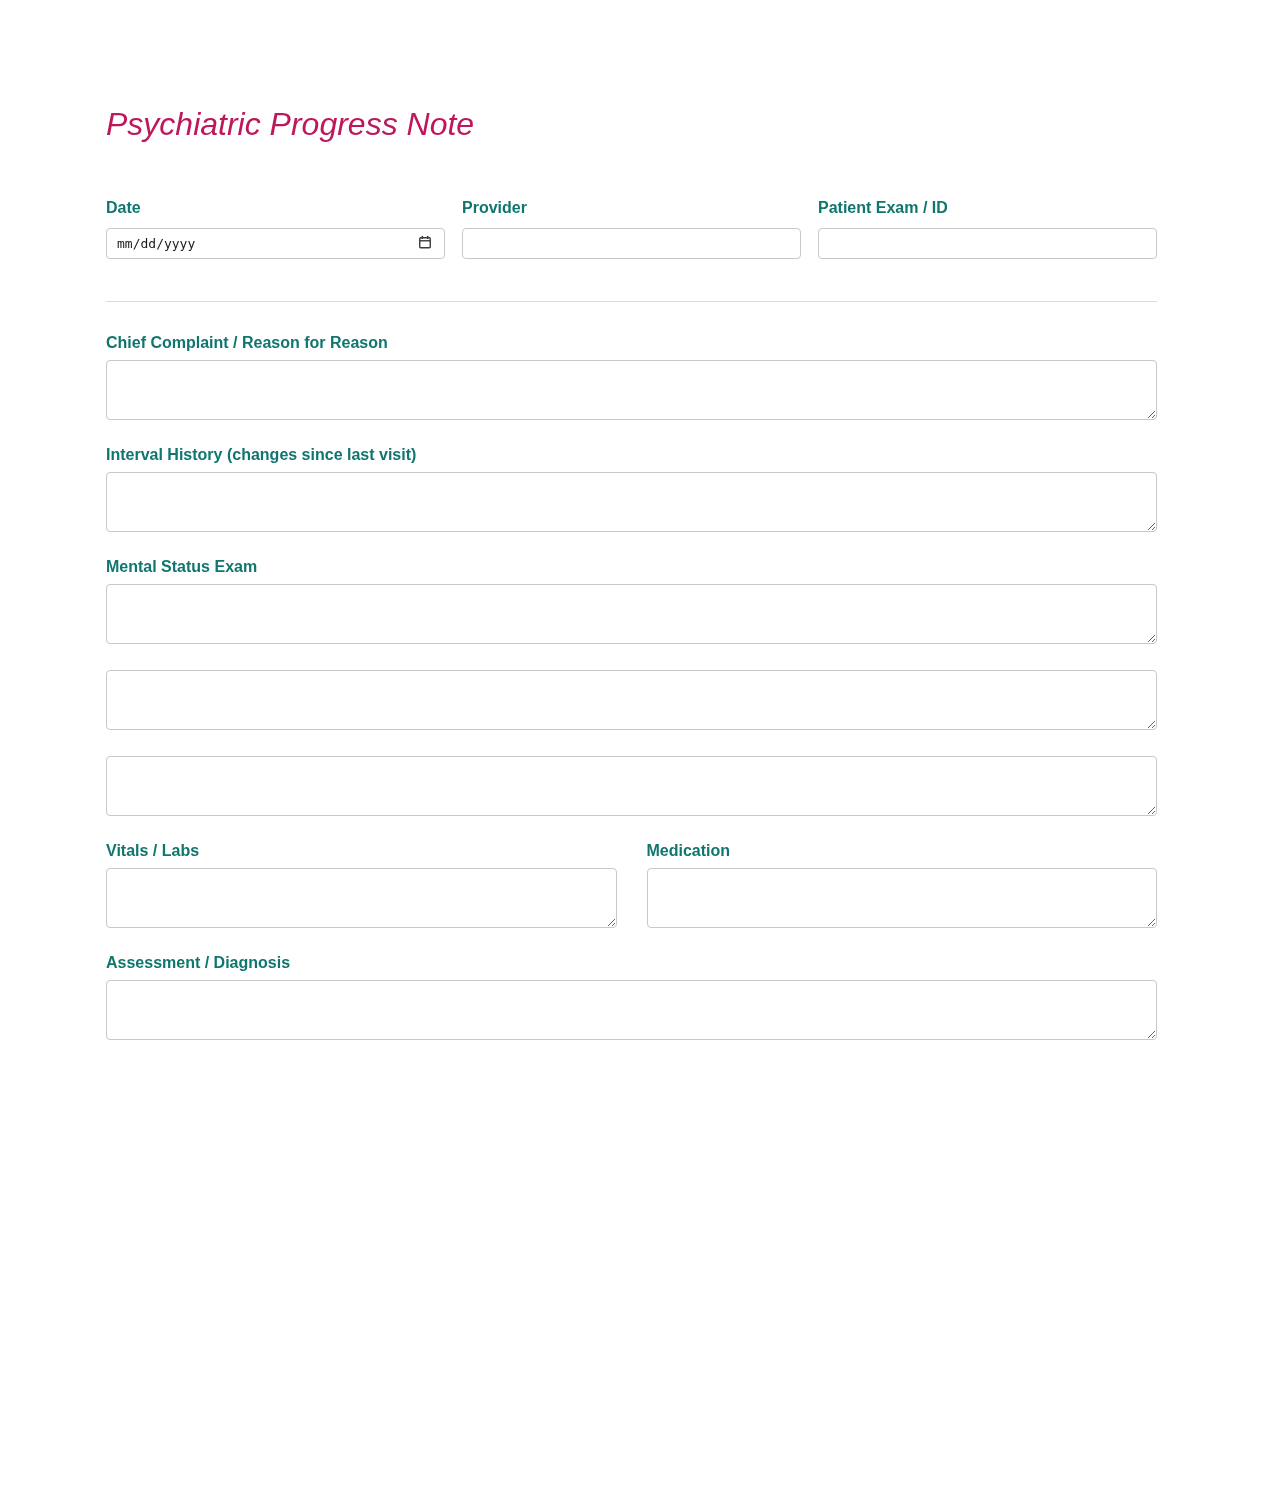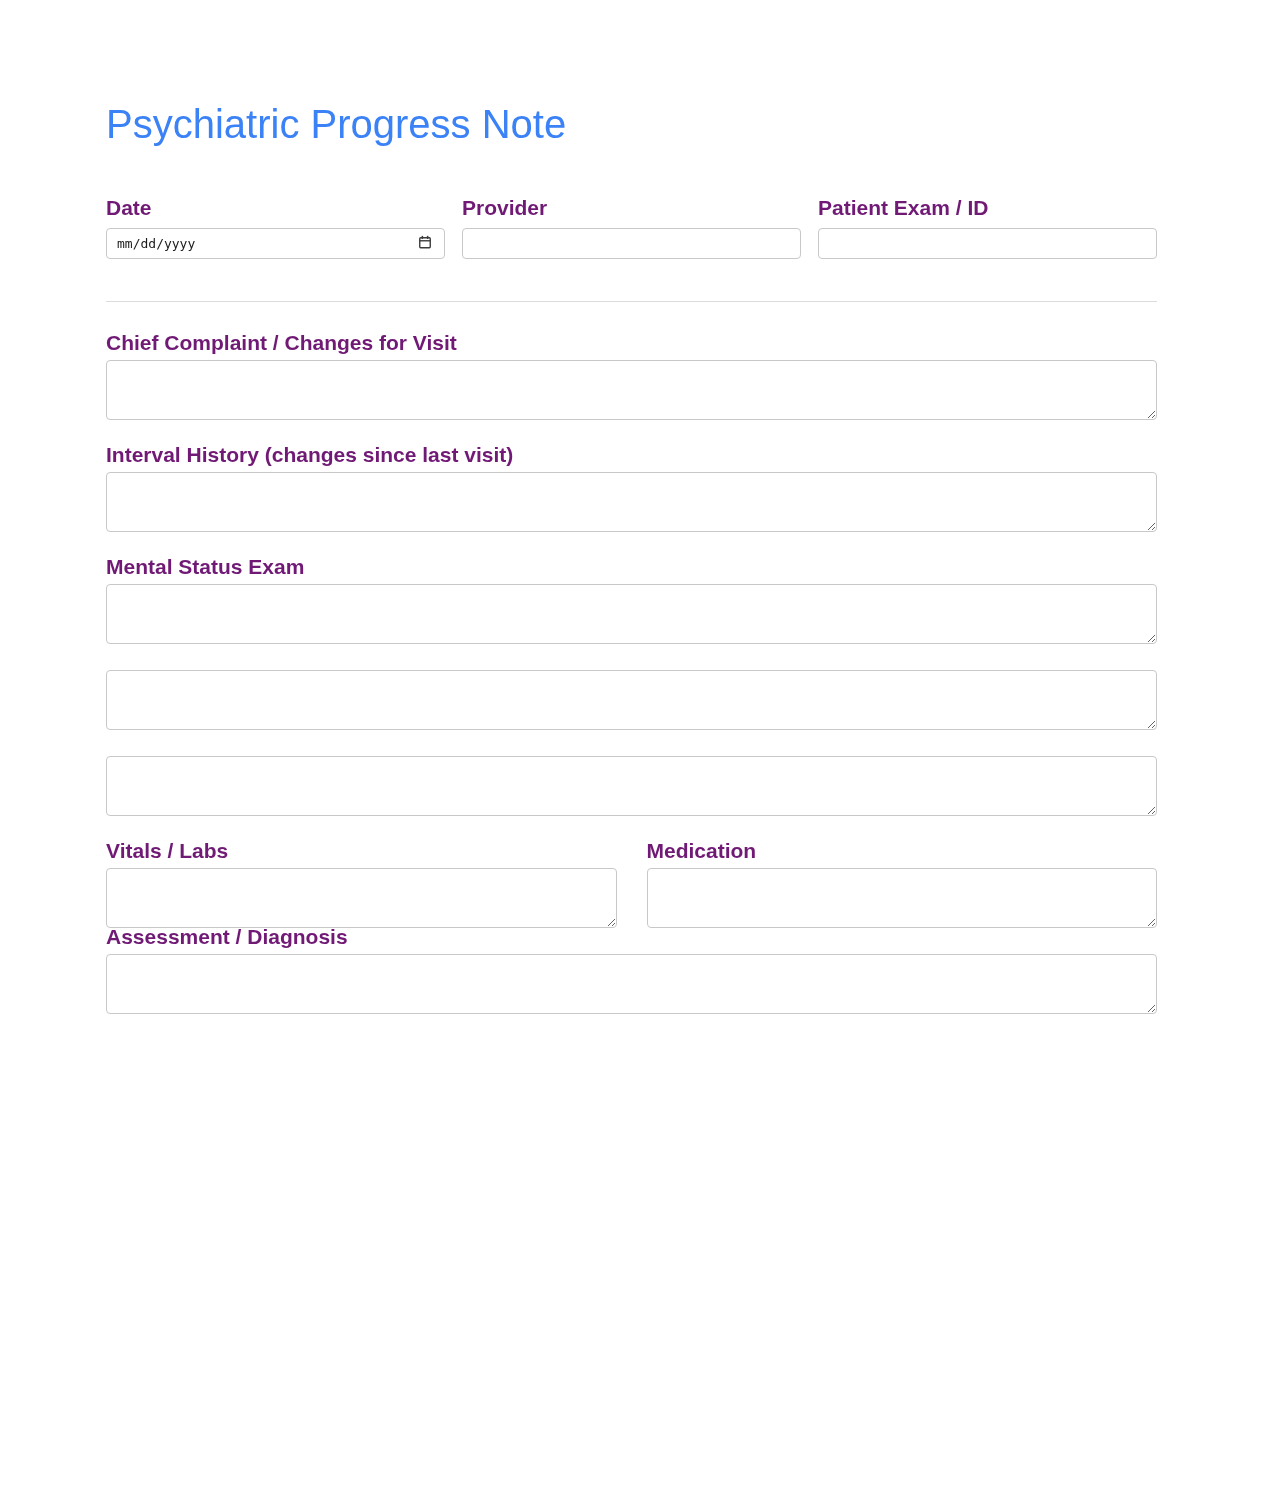--- a/index.html
+++ b/index.html
@@ -14,39 +14,40 @@
     overflow: hidden;
     font-family: "Liberation Sans", sans-serif;
     color: #000000;
   }
   .container {
     width: 1051px;
     margin: 0 auto;
     padding-top: 106px;
   }
   .page-title {
-    font-size: 40px;
+    font-size: 32px;
     font-weight: 400;
     line-height: 37px;
     margin: 0;
-    color: #3b82f6;
+    color: #be185d;
+    font-style: italic;
   }
   .top-row {
     display: grid;
     grid-template-columns: repeat(3, 1fr);
     column-gap: 17px;
     margin-top: 56px;
   }
   .field-label {
     display: block;
-    font-size: 21px;
+    font-size: 16px;
     font-weight: 700;
     line-height: 18px;
     margin-bottom: 11px;
-    color: #701a75;
+    color: #0f766e;
   }
   .text-input {
     display: block;
     width: 100%;
     height: 31px;
     border: 1px solid #c8c8c8;
     border-radius: 4px;
     padding: 0 10px;
     font-family: "Liberation Sans", sans-serif;
     font-size: 14px;
@@ -97,20 +98,21 @@
     font-size: 14px;
     color: #1b1b1b;
     background: #ffffff;
     outline: none;
     resize: both;
   }
   .row2 {
     display: grid;
     grid-template-columns: 1fr 1fr;
     column-gap: 30px;
+    margin-bottom: 26px;
   }
   .row2 .field-label {
     margin-bottom: 8px;
   }
   .clip {
     height: 40px;
     overflow: hidden;
   }
 </style>
 </head>
@@ -143,21 +145,21 @@
     <div class="field">
       <label class="field-label">Patient Exam / ID</label>
       <input type="text" class="text-input" style="">
     </div>
 
   </div>
 
   <hr class="divider">
 
   <div class="section">
-    <label class="field-label">Chief Complaint / Changes for Visit</label>
+    <label class="field-label">Chief Complaint / Reason for Reason</label>
     <textarea class="area-input" style=""></textarea>
   </div>
 
   <div class="section">
     <label class="field-label">Interval History (changes since last visit)</label>
     <textarea class="area-input" style=""></textarea>
   </div>
 
   <div class="section">
     <label class="field-label">Mental Status Exam</label>

